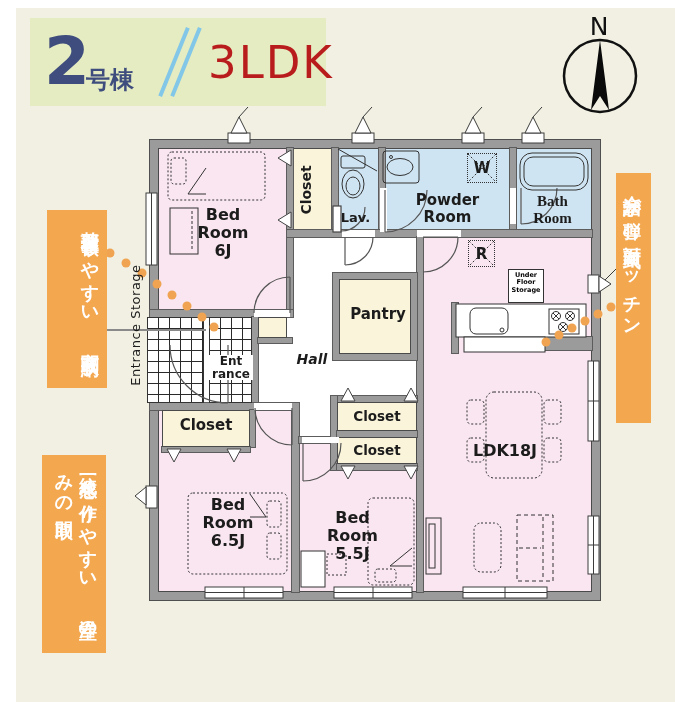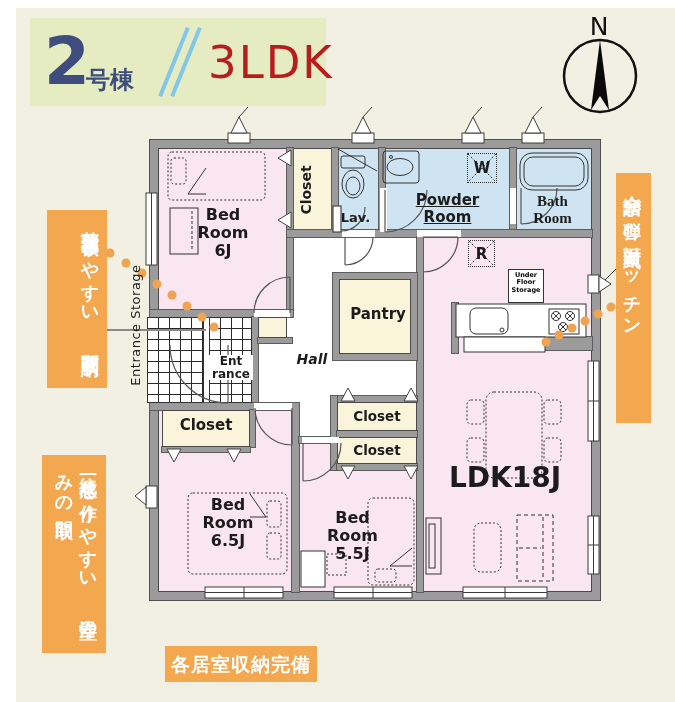--- a/index.html
+++ b/index.html
@@ -29,32 +29,32 @@
     background-size:11px 11px; box-shadow:inset 0 0 0 1px #333; }
 
   svg.overlay { position:absolute; left:0; top:0; pointer-events:none; }
 
   
   .lbl { position:absolute; color:#1c1c1c; font-weight:600; text-align:center; line-height:1.12; z-index:30; }
   .ml { white-space:pre-line; }
   #lbl-bed1 { left:158px; top:206px; width:130px; font-size:16px; }
   #lbl-closet-top { left:269px; top:180px; width:80px; height:20px; font-size:14px; transform:rotate(-90deg); }
   #lbl-lav { left:332px; top:211px; width:47px; font-size:13px; }
-  #lbl-powder { left:385px; top:192px; width:125px; font-size:15px;text-decoration:underline; }
+  #lbl-powder { left:385px; top:192px; width:125px; font-size:15px; }
   #lbl-bath { left:513px; top:193px; width:79px; font-size:15px;font-family:Liberation Serif, serif; }
   #lbl-pantry { left:339px; top:306px; width:78px; font-size:15px; }
   #lbl-hall { left:288px; top:352px; width:48px; font-size:14px;font-style:italic; }
   #lbl-entrance { left:209px; top:355px; width:44px; font-size:12px; background:#fff; line-height:1.05; }
   #lbl-ent-storage { left:42px; top:317px; width:190px; height:16px; font-size:13px; font-weight:normal; transform:rotate(-90deg); letter-spacing:.5px; }
   #lbl-closet-w { left:162px; top:417px; width:88px; font-size:15px; }
   #lbl-closet-a { left:337px; top:409px; width:80px; font-size:13.5px; }
   #lbl-closet-b { left:337px; top:443px; width:80px; font-size:13.5px; }
   #lbl-bed2 { left:163px; top:496px; width:130px; font-size:16px; }
   #lbl-bed3 { left:300px; top:509px; width:105px; font-size:16px; }
-  #lbl-ldk { left:435px; top:462px; width:140px; font-size:28px; }
+  #lbl-ldk { left:435px; top:442px; width:140px; font-size:16px; }
   #lbl-area { left:462px; top:630px; width:170px; font-size:21px; text-align:left; font-weight:600; }
 
   .sym-box { position:absolute; border:1px dotted #333; text-align:center; font-weight:600; color:#1c1c1c; z-index:30; }
   #box-w { left:467px; top:153px; width:30px; height:30px; font-size:15px; line-height:29px; }
   #box-r { left:468px; top:240px; width:27px; height:27px; font-size:15px; line-height:26px; }
   #box-ufs { position:absolute; left:508px; top:269px; width:36px; height:34px; border:1px solid #333; background:#fff;
     font-size:6.5px; font-weight:600; text-align:center; line-height:1.15; padding-top:2px; z-index:30; }
 
   
   .callout { position:absolute; background:#f3a74f; color:#fff; font-weight:bold; z-index:40; }
@@ -346,14 +346,13 @@
     <span>整理整頓しやすい</span>
     <span>玄関収納</span>
   </div>
   <div class="callout vtext" id="co-kitchen">
     <span>会話が弾む対面式キッチン</span>
   </div>
   <div class="callout vtext" id="co-west">
     <span>統一感を作りやすい</span>
     <span>洋室のみの間取</span>
   </div>
-  <div class="callout" id="co-storage">各居室収納完備</div>
 </div>
 
 </body></html>

